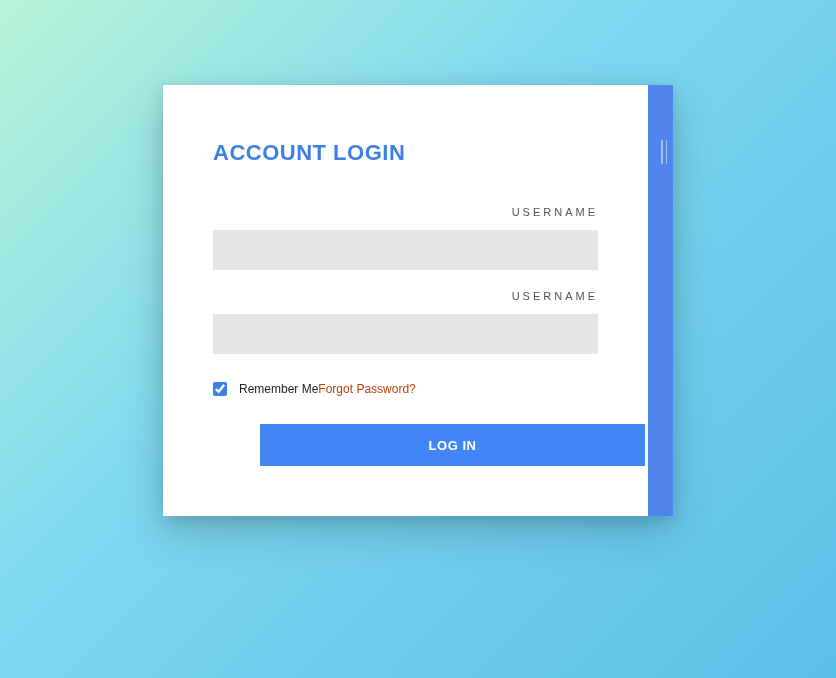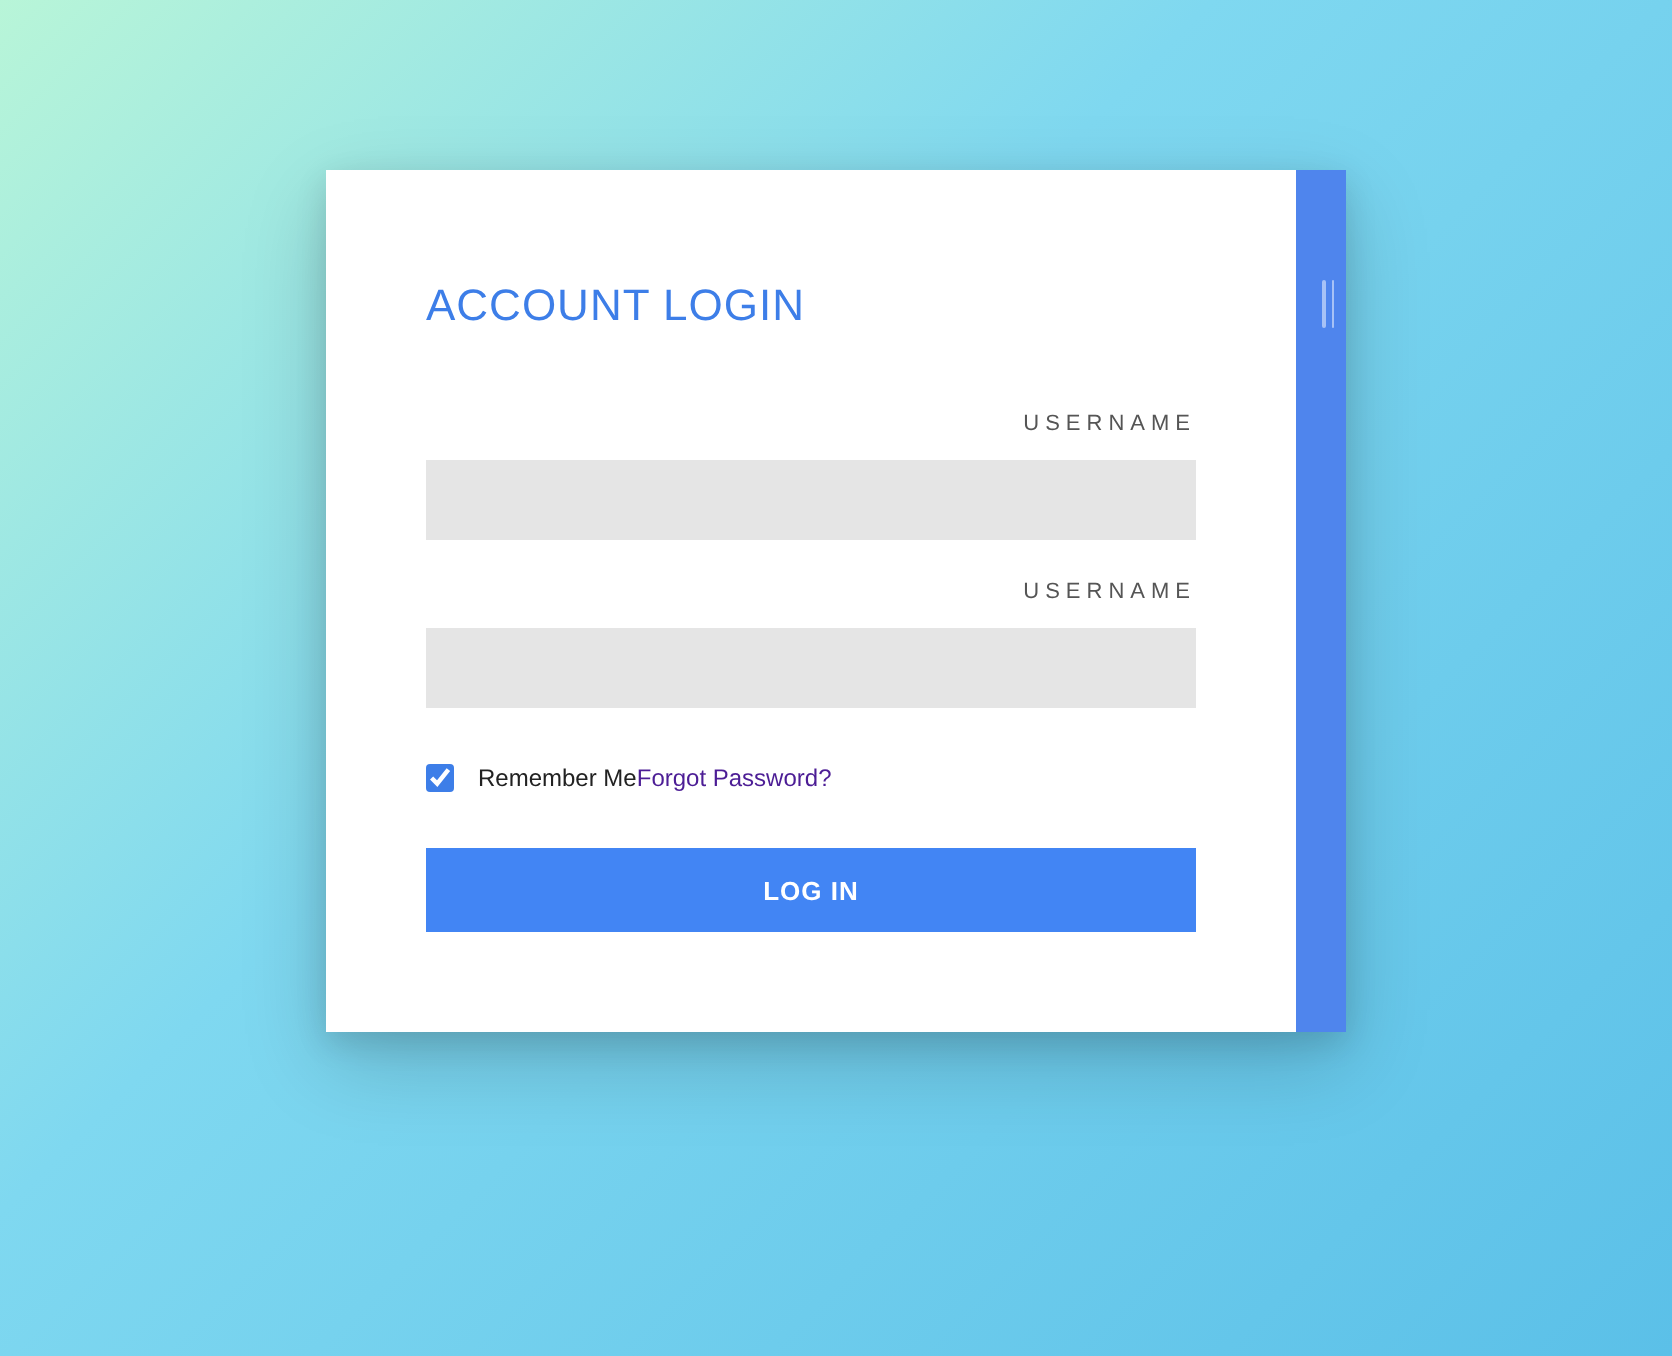--- a/index.html
+++ b/index.html
@@ -24,21 +24,21 @@
       display: flex;
       position: relative;
     }
     .login-content {
       flex: 1;
       padding: 55px 50px 50px 50px;
     }
     .login-title {
       color: #3d7ee8;
       font-size: 22px;
-      font-weight: 400;
+      font-weight: 700;
       letter-spacing: 0.5px;
       margin-bottom: 40px;
     }
     .form-label {
       display: block;
       font-size: 11px;
       color: #555;
       letter-spacing: 3px;
       margin-bottom: 12px;
       font-weight: 400;
@@ -70,34 +70,35 @@
       height: 14px;
       accent-color: #3d7ee8;
       cursor: pointer;
     }
     .remember-label {
       font-size: 12px;
       color: #222;
     }
     .forgot-link {
       font-size: 12px;
-      color: #4c1d95;
+      color: #c2410c;
       text-decoration: none;
       cursor: pointer;
     }
     .login-button {
       width: 100%;
       height: 42px;
       background: #4285f4;
       border: none;
       color: #fff;
       font-size: 13px;
       font-weight: 700;
       letter-spacing: 0.5px;
       cursor: pointer;
+      margin-left: 47px;
     }
     .side-panel {
       width: 25px;
       background: #4f85ed;
       position: relative;
       cursor: pointer;
     }
     .side-handle {
       position: absolute;
       top: 55px;

